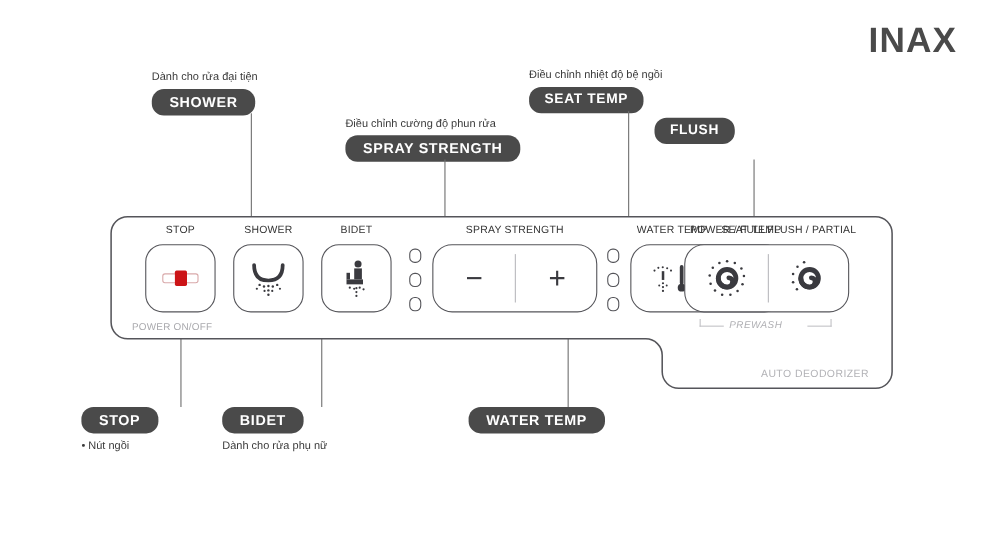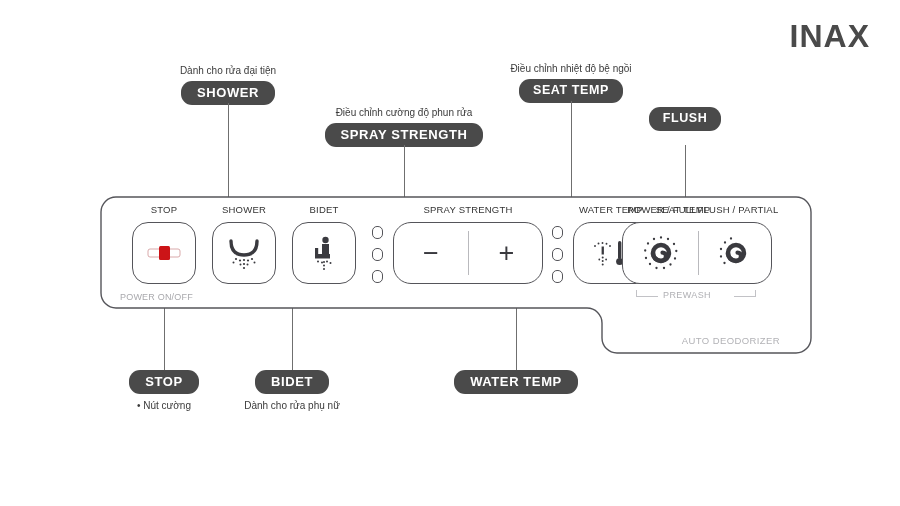--- a/index.html
+++ b/index.html
@@ -12,21 +12,21 @@
   .stage{position:absolute;left:0;top:0;width:900px;height:506px;}
 
   
   .brand{
     position:absolute;right:30px;top:20px;
     font-size:32px;font-weight:bold;color:#4a4a4a;
     letter-spacing:1px;line-height:1;
   }
 
   
-  .callout{position:absolute;text-align:center;}
+  .callout{position:absolute;}
   .callout .cap{
     font-size:10px;color:#3a3a3a;white-space:nowrap;
     line-height:1.2;margin-bottom:4px;
   }
   .badge{
     display:inline-block;background:#4a4a4a;color:#ffffff;
     font-size:13px;font-weight:bold;letter-spacing:.6px;
     padding:5px 16px 6px;border-radius:11px;line-height:1;
     white-space:nowrap;
   }
@@ -58,30 +58,30 @@
   .key.wide{border-radius:18px;}
   .keysplit{
     position:absolute;top:8px;bottom:8px;width:1px;background:#b9b9bd;
   }
   .undercap{
     position:absolute;font-size:9px;color:#a9a9ad;white-space:nowrap;
     letter-spacing:.2px;
     text-align:center;
   }
   .deodor{
-    position:absolute;right:32px;bottom:8px;
+    position:absolute;right:22px;bottom:8px;
     font-size:9.5px;color:#b2b2b6;letter-spacing:.4px;white-space:nowrap;margin-top:24px;
   }
 
   
   .leds{position:absolute;top:30px;display:flex;flex-direction:column;gap:9px;}
   .led{width:11px;height:13px;border:1.3px solid #55555a;border-radius:5px;box-sizing:border-box;background:#fff;}
 
   
-  .prewash{position:absolute;white-space:nowrap;font-size:9px;color:#b0b0b4;letter-spacing:.4px;}
+  .prewash{position:absolute;white-space:nowrap;font-size:9px;color:#b0b0b4;letter-spacing:.4px;font-style:italic;}
   .pwline{position:absolute;height:1px;background:#c2c2c6;}
   .pwtick{position:absolute;width:1px;background:#c2c2c6;}
 
   .icon{position:absolute;left:50%;top:50%;transform:translate(-50%,-50%);}
   .icon svg{display:block;}
 </style>
 </head>
 <body>
 
 <div class="stage">
@@ -107,21 +107,21 @@
   <div class="leader" style="left:571px;top:101px;height:110px;"></div>
 
   <div class="callout" style="left:595px;top:107px;width:180px;">
     <div class="badge sm">FLUSH</div>
   </div>
   <div class="leader" style="left:685px;top:145px;height:68px;"></div>
 
   <div class="leader" style="left:164px;top:290px;height:80px;"></div>
   <div class="callout" style="left:74px;top:370px;width:180px;">
     <div class="badge">STOP</div>
-    <div class="sub">• Nút cường</div>
+    <div class="sub">• Nút ngồi</div>
   </div>
 
   <div class="leader" style="left:292px;top:292px;height:78px;"></div>
   <div class="callout" style="left:202px;top:370px;width:180px;">
     <div class="badge">BIDET</div>
     <div class="sub">Dành cho rửa phụ nữ</div>
   </div>
 
   <div class="leader" style="left:516px;top:292px;height:78px;"></div>
   <div class="callout" style="left:426px;top:370px;width:180px;">

